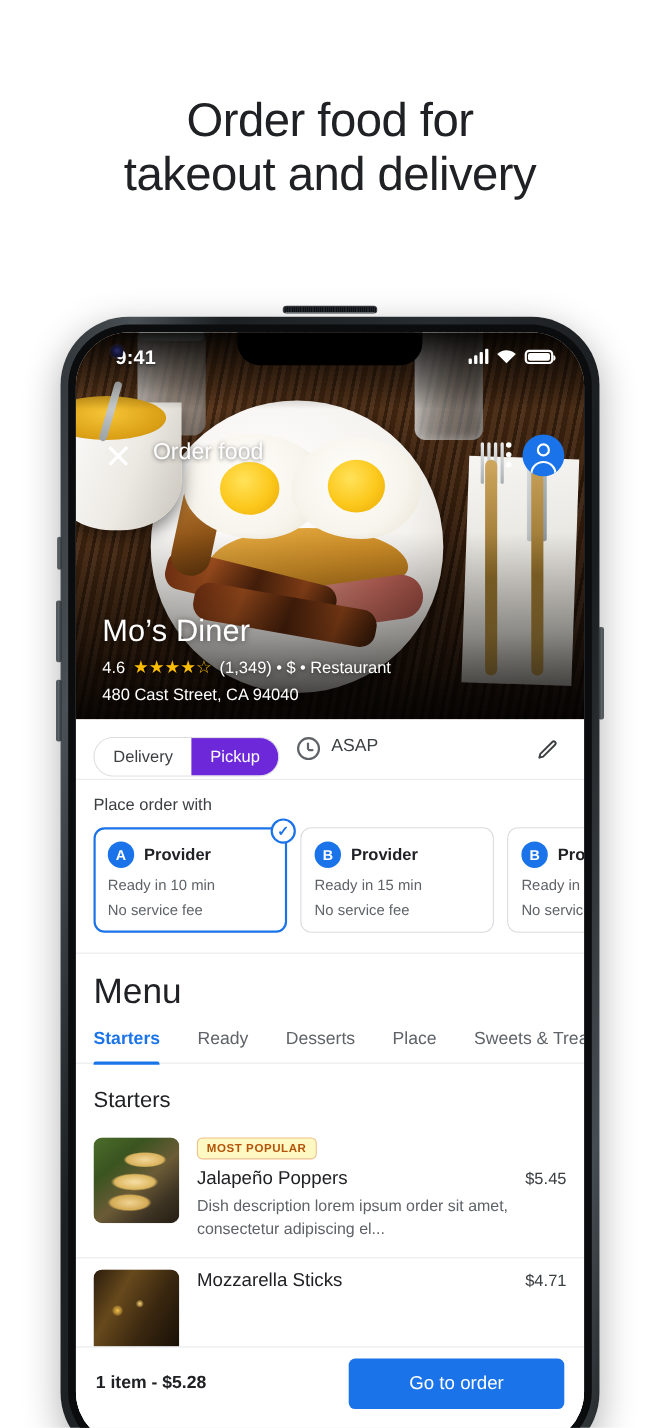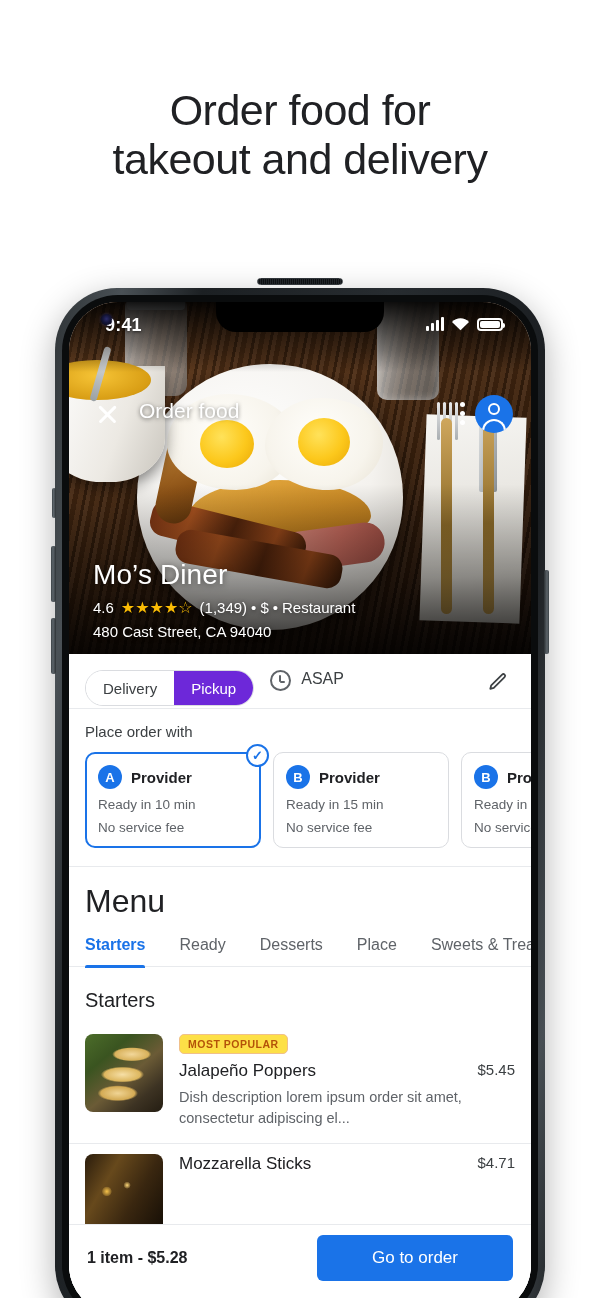--- a/index.html
+++ b/index.html
@@ -300,25 +300,25 @@
   }
   .thumb-mozz {
     position: absolute; inset: 0;
     background:
       radial-gradient(circle 7px at 28% 48%, #f7c34b 0%, rgba(247,195,75,.3) 60%, transparent 72%),
       radial-gradient(circle 5px at 54% 40%, #ffd97a 0%, rgba(255,217,122,.25) 60%, transparent 72%),
       linear-gradient(120deg,#2a1c0c 0%,#67491c 30%,#3a2710 62%,#140d05 100%);
   }
   .dish-body { flex: 1 1 auto; min-width: 0; }
   .badge-pop {
-    display: inline-block; border: 1px solid #f0c08a; background: #fde047;
+    display: inline-block; border: 1px solid #f0c08a; background: #fef9c3;
     color: #b45309; font-size: 10.5px; font-weight: 700; letter-spacing: .5px;
     padding: 3px 8px; border-radius: 5px; margin-bottom: 7px;
   }
-  .dish-row { display: flex; justify-content: space-between; align-items: flex-start; gap: 12px; }
+  .dish-row { display: flex; justify-content: space-between; align-items: center; gap: 12px; }
   .dish-name { font-size: 17px; color: #202124; }
   .dish-price { font-size: 15px; color: #3c4043; white-space: nowrap; }
   .dish-desc { margin-top: 6px; font-size: 14.5px; line-height: 21px; color: #5f6368; }
 
   
   .bottombar {
     position: absolute; left: 0; bottom: 0; width: 462px; height: 90px;
     background: #fff; border-top: 1px solid #e8eaed;
     display: flex; align-items: center; justify-content: space-between;
     padding: 0 18px 24px; z-index: 20;

